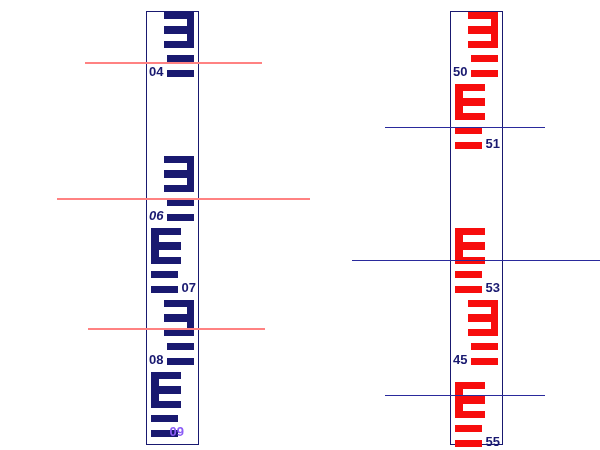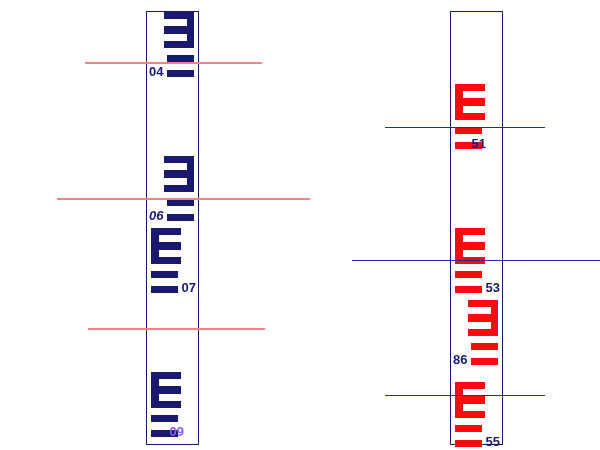--- a/index.html
+++ b/index.html
@@ -57,43 +57,65 @@
         <div class="eglyph" style="left: 4px;">
           <div class="arm" style="top: 0px; background: rgb(25, 25, 112);"></div>
           <div class="arm" style="top: 14.4px; background: rgb(25, 25, 112);"></div>
           <div class="arm" style="top: 28.8px; background: rgb(25, 25, 112);"></div>
           <div class="stem" style="left: 0px; background: rgb(25, 25, 112);"></div>
         </div>
         <div class="bar" style="top: 43.2px; left: 4px; background: rgb(25, 25, 112);"></div>
         <div class="bar" style="top: 57.6px; left: 4px; background: rgb(25, 25, 112);"></div>
         <div class="num" style="right: 2px; color: rgb(25, 25, 112);">07</div>
       </div>
+      <div class="block" style="top: 288px; height: 72px;">
+        <div class="eglyph" style="right: 4px;">
+          <div class="arm" style="top: 0px; background: rgb(25, 25, 112);"></div>
+          <div class="arm" style="top: 14.4px; background: rgb(25, 25, 112);"></div>
+          <div class="arm" style="top: 28.8px; background: rgb(25, 25, 112);"></div>
+          <div class="stem" style="right: 0px; background: rgb(25, 25, 112);"></div>
+        </div>
+        <div class="bar" style="top: 43.2px; right: 4px; background: rgb(25, 25, 112);"></div>
+        <div class="bar" style="top: 57.6px; right: 4px; background: rgb(25, 25, 112);"></div>
+        <div class="num" style="left: 2px; color: rgb(25, 25, 112);">08</div>
+      </div>
       <div class="block" style="top: 360px; height: 72px;">
         <div class="eglyph" style="left: 4px;">
           <div class="arm" style="top: 0px; background: rgb(25, 25, 112);"></div>
           <div class="arm" style="top: 14.4px; background: rgb(25, 25, 112);"></div>
           <div class="arm" style="top: 28.8px; background: rgb(25, 25, 112);"></div>
           <div class="stem" style="left: 0px; background: rgb(25, 25, 112);"></div>
         </div>
         <div class="bar" style="top: 43.2px; left: 4px; background: rgb(25, 25, 112);"></div>
         <div class="bar" style="top: 57.6px; left: 4px; background: rgb(25, 25, 112);"></div>
         <div class="num" style="right: 14px; color: #8b5cf6; padding-left: 47px;">09</div>
       </div>
     </div>
     <div class="staff" style="left: 450px; top: 11px; width: 53px; height: 434px; border-color: rgb(25, 25, 112);">
+      <div class="block" style="top: 0px; height: 72px;">
+        <div class="eglyph" style="right: 4px;">
+          <div class="arm" style="top: 0px; background: rgb(247, 13, 13);"></div>
+          <div class="arm" style="top: 14.4px; background: rgb(247, 13, 13);"></div>
+          <div class="arm" style="top: 28.8px; background: rgb(247, 13, 13);"></div>
+          <div class="stem" style="right: 0px; background: rgb(247, 13, 13);"></div>
+        </div>
+        <div class="bar" style="top: 43.2px; right: 4px; background: rgb(247, 13, 13);"></div>
+        <div class="bar" style="top: 57.6px; right: 4px; background: rgb(247, 13, 13);"></div>
+        <div class="num" style="left: 2px; color: rgb(25, 25, 112);">50</div>
+      </div>
       <div class="block" style="top: 72px; height: 72px;">
         <div class="eglyph" style="left: 4px;">
           <div class="arm" style="top: 0px; background: rgb(247, 13, 13);"></div>
           <div class="arm" style="top: 14.4px; background: rgb(247, 13, 13);"></div>
           <div class="arm" style="top: 28.8px; background: rgb(247, 13, 13);"></div>
           <div class="stem" style="left: 0px; background: rgb(247, 13, 13);"></div>
         </div>
         <div class="bar" style="top: 43.2px; left: 4px; background: rgb(247, 13, 13);"></div>
         <div class="bar" style="top: 57.6px; left: 4px; background: rgb(247, 13, 13);"></div>
-        <div class="num" style="right: 16px; color: rgb(25, 25, 112);">51</div>
+        <div class="num" style="right: 2px; color: rgb(25, 25, 112);">51</div>
       </div>
       <div class="block" style="top: 216px; height: 72px; text-decoration: underline;">
         <div class="eglyph" style="left: 4px;">
           <div class="arm" style="top: 0px; background: rgb(247, 13, 13);"></div>
           <div class="arm" style="top: 14.4px; background: rgb(247, 13, 13);"></div>
           <div class="arm" style="top: 28.8px; background: rgb(247, 13, 13);"></div>
           <div class="stem" style="left: 0px; background: rgb(247, 13, 13);"></div>
         </div>
         <div class="bar" style="top: 43.2px; left: 4px; background: rgb(247, 13, 13);"></div>
         <div class="bar" style="top: 57.6px; left: 4px; background: rgb(247, 13, 13);"></div>
@@ -101,21 +123,21 @@
       </div>
       <div class="block" style="top: 288px; height: 72px;">
         <div class="eglyph" style="right: 4px;">
           <div class="arm" style="top: 0px; background: rgb(247, 13, 13);"></div>
           <div class="arm" style="top: 14.4px; background: rgb(247, 13, 13);"></div>
           <div class="arm" style="top: 28.8px; background: rgb(247, 13, 13);"></div>
           <div class="stem" style="right: 0px; background: rgb(247, 13, 13);"></div>
         </div>
         <div class="bar" style="top: 43.2px; right: 4px; background: rgb(247, 13, 13);"></div>
         <div class="bar" style="top: 57.6px; right: 4px; background: rgb(247, 13, 13);"></div>
-        <div class="num" style="left: 2px; color: rgb(25, 25, 112);">86</div>
+        <div class="num" style="left: 2px; color: rgb(25, 25, 112);">45</div>
       </div>
       <div class="block" style="top: 370px; height: 72px;">
         <div class="eglyph" style="left: 4px;">
           <div class="arm" style="top: 0px; background: rgb(247, 13, 13);"></div>
           <div class="arm" style="top: 14.4px; background: rgb(247, 13, 13);"></div>
           <div class="arm" style="top: 28.8px; background: rgb(247, 13, 13);"></div>
           <div class="stem" style="left: 0px; background: rgb(247, 13, 13);"></div>
         </div>
         <div class="bar" style="top: 43.2px; left: 4px; background: rgb(247, 13, 13);"></div>
         <div class="bar" style="top: 57.6px; left: 4px; background: rgb(247, 13, 13);"></div>

